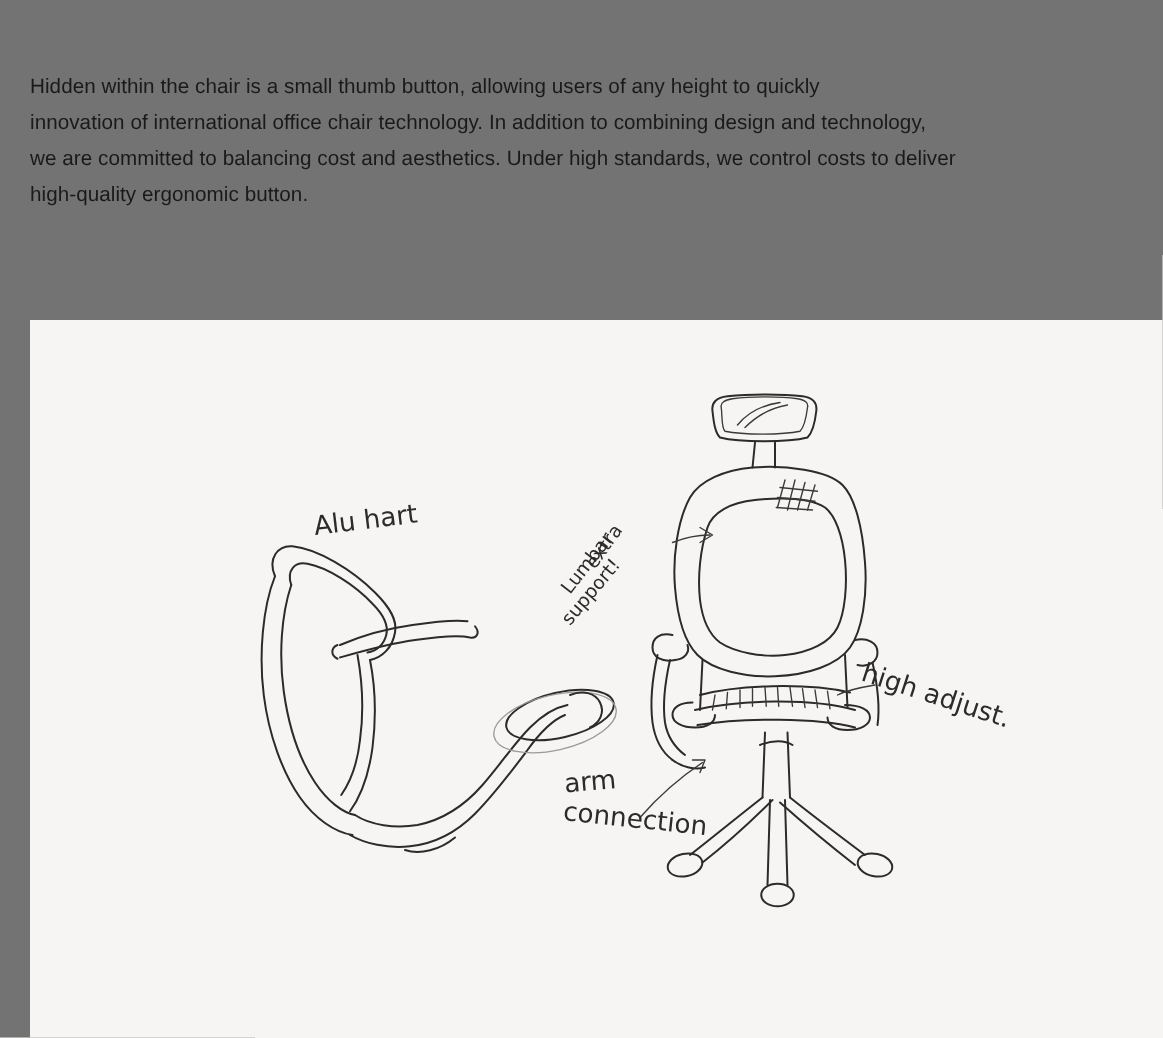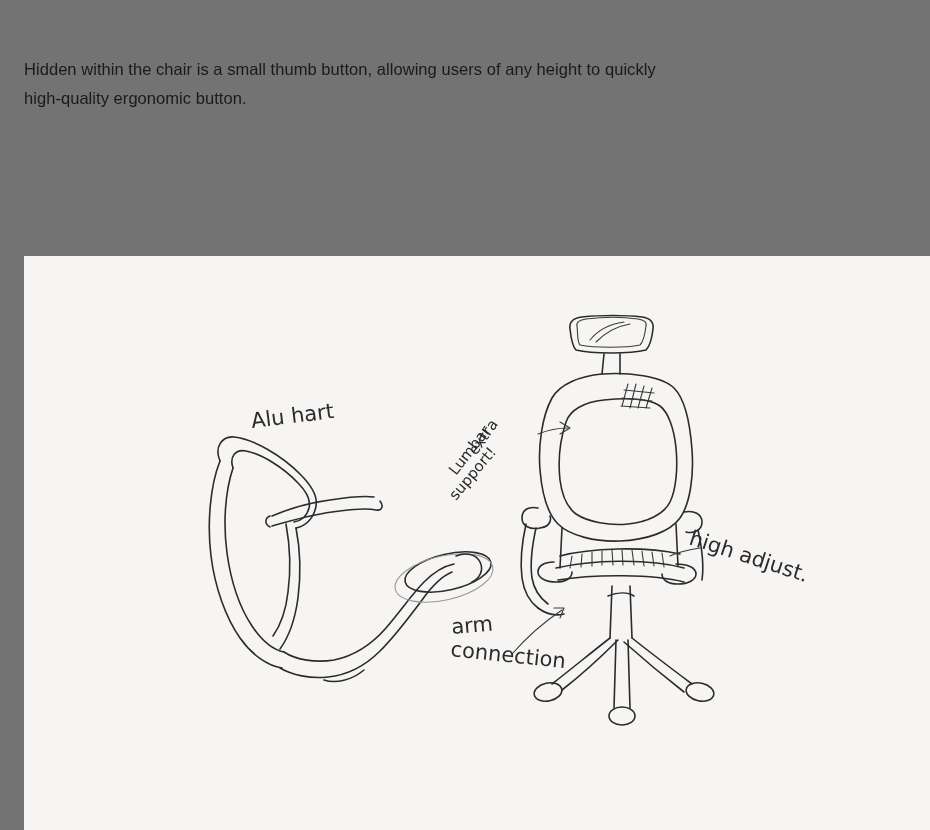--- a/index.html
+++ b/index.html
@@ -75,20 +75,22 @@
     font-size: 15px;
   }
 </style>
 </head>
 <body>
 
 <div class="page">
 
   <div class="description">
     <p>Hidden within the chair is a small thumb button, allowing users of any height to quickly</p>
+    <p>innovation of international office chair technology. In addition to combining design and technology,</p>
+    <p>we are committed to balancing cost and aesthetics. Under high standards, we control costs to deliver</p>
     <p>high-quality ergonomic button.</p>
   </div>
 
   <div class="sketch-panel">
     <svg width="906" height="574" viewBox="0 0 906 574">
 
       <g>
 
         <path class="sketch-stroke" d="M196 205 C190 191 198 180 210 181 C230 183 258 200 276 218 C288 230 294 240 292 250
                                         C290 262 282 270 272 272"></path>

